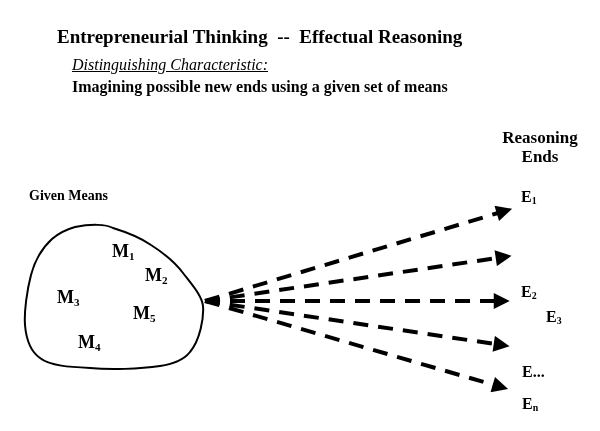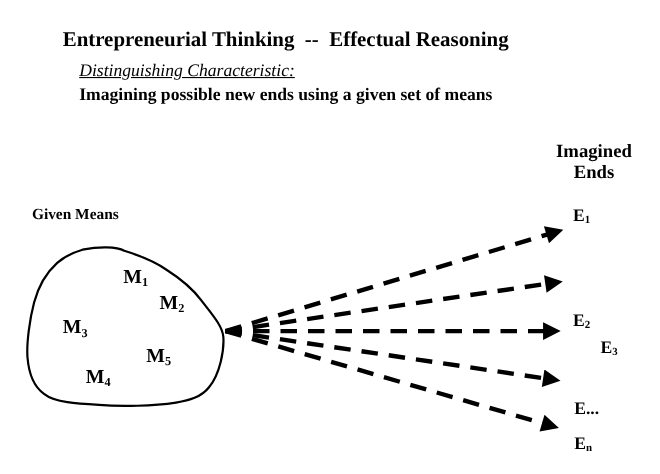--- a/index.html
+++ b/index.html
@@ -39,21 +39,21 @@
   .m-label { font-size: 18px; font-weight: bold; }
   .e-label { font-size: 16px; font-weight: bold; }
   .m-label sub, .e-label sub {
     font-size: 0.62em;
     vertical-align: baseline;
     position: relative; top: 0.25em;
   }
   #m1 { left: 80px;  top: 242px; margin-left: 32px; }
   #m2 { left: 145px; top: 266px; }
   #m3 { left: 57px;  top: 288px; }
-  #m5 { left: 133px; top: 314px; }
+  #m5 { left: 133px; top: 304px; }
   #m4 { left: 78px;  top: 333px; }
   #e1     { left: 521px; top: 189px; }
   #e2     { left: 521px; top: 254px; margin-top: 30px; }
   #e3     { left: 546px; top: 309px; }
   #e-more { left: 522px; top: 364px; }
   #en     { left: 522px; top: 396px; }
   svg.diagram { position: absolute; left: 0; top: 0; }
 </style>
 </head>
 <body>
@@ -92,21 +92,21 @@
 
   <div class="abs title">Entrepreneurial Thinking  --  Effectual Reasoning</div>
 
   <div class="abs sub-heading">Distinguishing Characteristic:</div>
 
   <div class="abs sub-body">Imagining possible new ends using a given set of means</div>
 
   <div class="abs given-means-label">Given Means</div>
 
   <div class="abs imagined-ends-label">
-    <div>Imagined</div>
+    <div>Reasoning</div>
     <div>Ends</div>
   </div>
 
   <div id="m1" class="abs m-label"><span>M</span><sub>1</sub></div>
   <div id="m2" class="abs m-label"><span>M</span><sub>2</sub></div>
   <div id="m3" class="abs m-label"><span>M</span><sub>3</sub></div>
   <div id="m5" class="abs m-label"><span>M</span><sub>5</sub></div>
   <div id="m4" class="abs m-label"><span>M</span><sub>4</sub></div>
 
   <div id="e1" class="abs e-label"><span>E</span><sub>1</sub><span></span></div>

